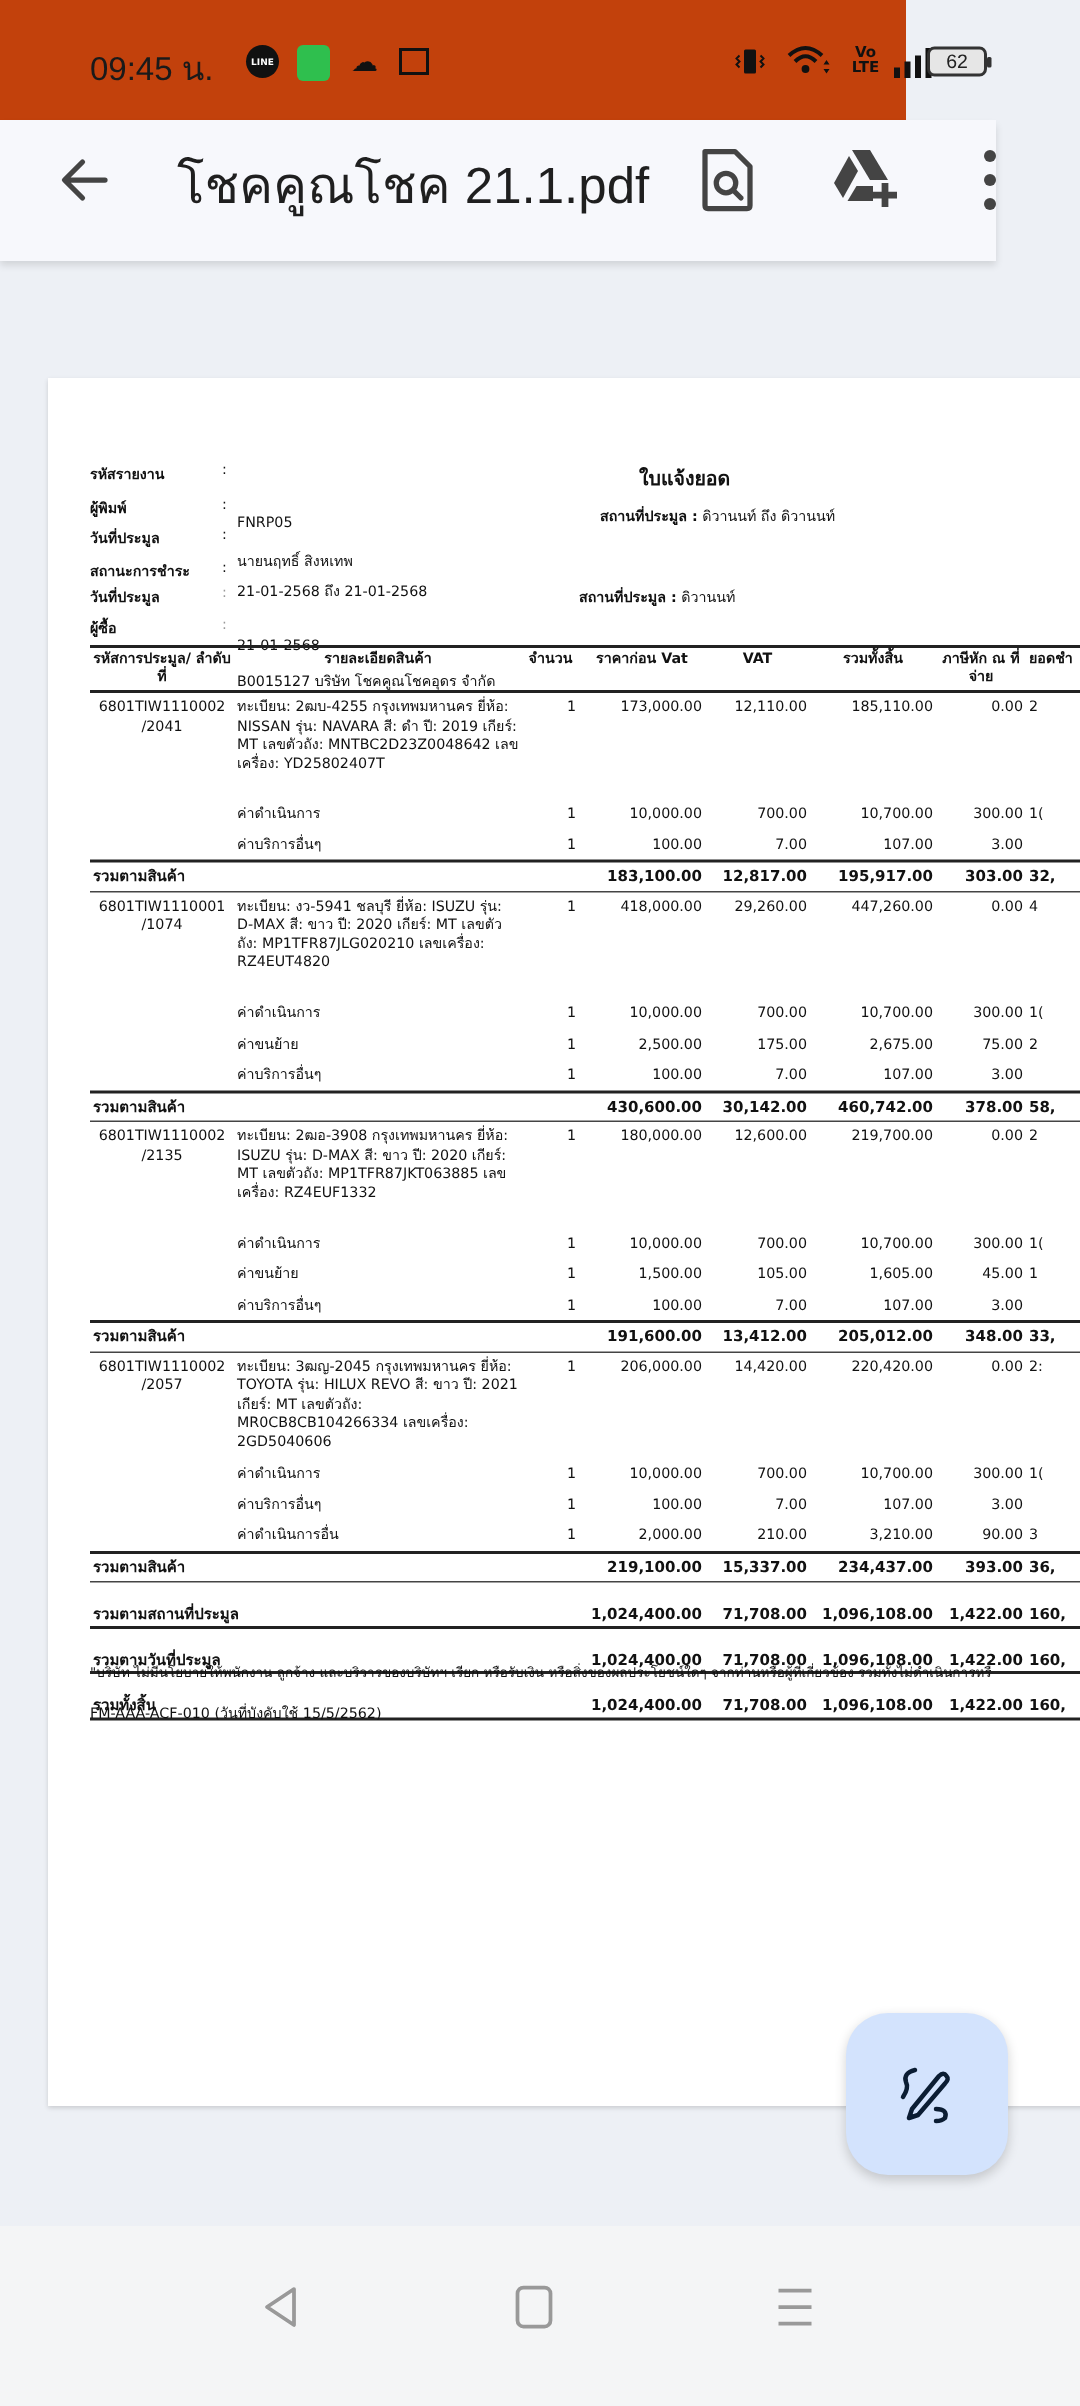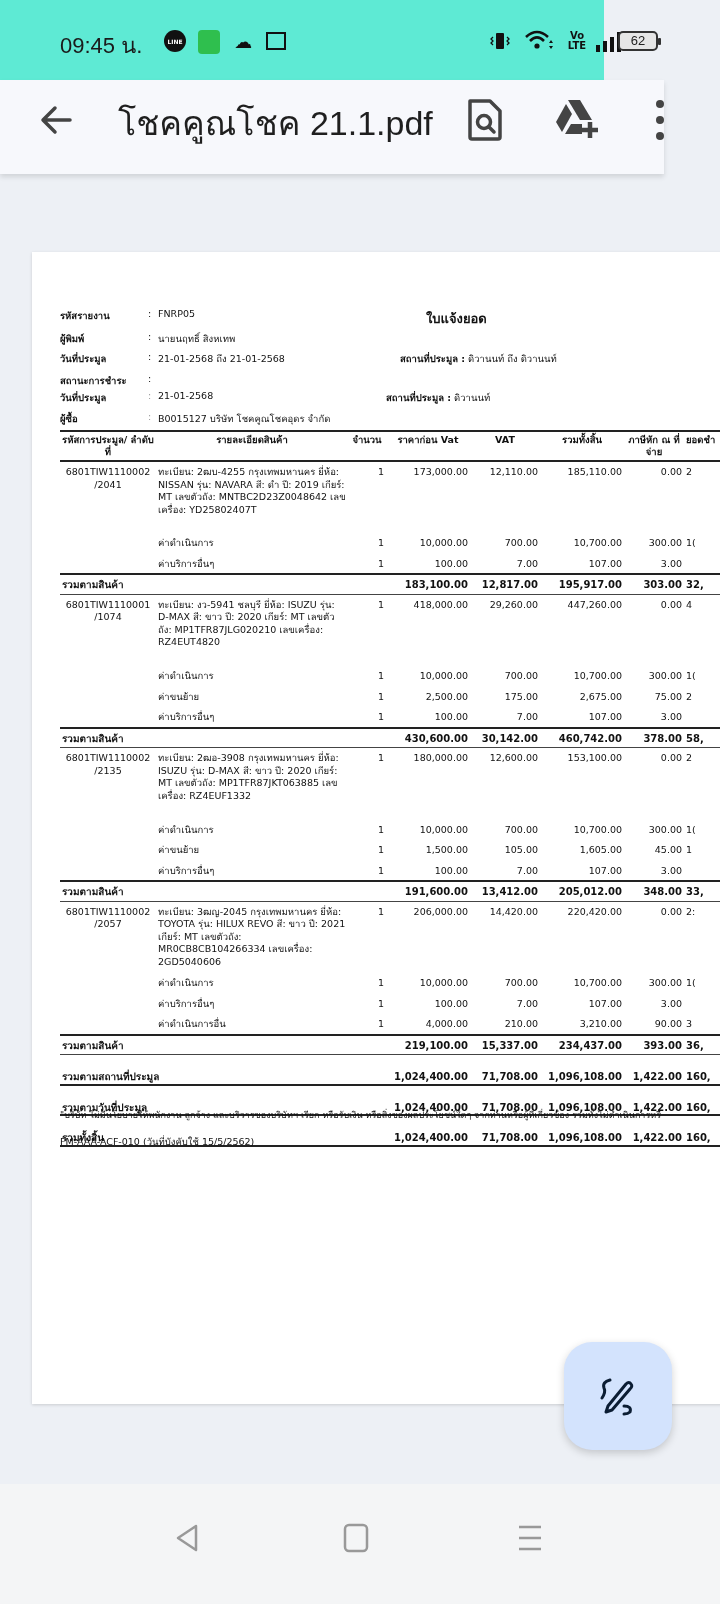--- a/index.html
+++ b/index.html
@@ -1,17 +1,17 @@
 <!DOCTYPE html>
 <html><head>
 <meta charset="utf-8">
 <style>
   * { box-sizing: border-box; margin: 0; padding: 0; }
   html, body { width: 720px; height: 1604px; overflow: hidden; background: #edf0f5; font-family: "DejaVu Sans", sans-serif; }
-  .statusbar { position: absolute; top: 0; left: 0; width: 604px; height: 80px; background: #5eead4; }
+  .statusbar { position: absolute; top: 0; left: 0; width: 604px; height: 80px; background: #c2410c; }
   .status-time { position: absolute; left: 60px; top: 28px; font-size: 22px; color: #1a1a1a; font-family: "Liberation Sans", sans-serif; }
   .sb-icon { position: absolute; top: 30px; height: 22px; display: flex; align-items: center; justify-content: center; }
   .line-icon { left: 164px; width: 22px; height: 22px; background: #111; border-radius: 50%; color: #fff; font-size: 6px; font-weight: bold; top: 30px; }
   .app-icon { left: 198px; width: 22px; height: 24px; background: #2fbf4e; border-radius: 4px; }
   .cloud-icon { left: 232px; width: 22px; color: #111; font-size: 18px; }
   .cal-icon { left: 266px; width: 20px; height: 18px; border: 2px solid #111; top: 32px; }
   .vib-icon { left: 488px; color: #111; font-size: 16px; width: 24px; }
   .wifi-icon { left: 524px; width: 30px; }
   .volte-icon { left: 566px; font-size: 10px; color: #111; font-weight: bold; line-height: 10px; width: 22px; flex-direction: column; }
   .signal-icon { left: 594px; width: 28px; align-items: flex-end; gap: 3px; }
@@ -25,21 +25,21 @@
   .search-doc-btn { position: absolute; left: 466px; top: 18px; width: 38px; height: 44px; }
   .drive-btn { position: absolute; left: 554px; top: 16px; width: 48px; height: 44px; }
   .more-btn { position: absolute; left: 648px; top: 18px; width: 24px; height: 44px; display: flex; flex-direction: column; align-items: center; justify-content: space-between; padding: 2px 0; }
   .more-btn span { width: 8px; height: 8px; border-radius: 50%; background: #444; display: block; }
 
   .page { position: absolute; left: 32px; top: 252px; width: 700px; height: 1152px; background: #fff; box-shadow: 0 1px 3px rgba(0,0,0,0.15); overflow: hidden; }
   .doc { position: absolute; left: 28px; top: 0; width: 700px; font-family: "DejaVu Sans", sans-serif; font-size: 9.5px; color: #111; }
   .meta-row { position: absolute; left: 0; height: 14px; white-space: nowrap; }
   .meta-label { position: absolute; left: 0; font-weight: bold; font-size: 9.5px; }
   .meta-colon { position: absolute; left: 88px; }
-  .meta-value { position: absolute; left: 98px; }
+  .meta-value { position: absolute; left: 98px; margin-top: 35px; }
   .doc-title { position: absolute; left: 366px; top: 56px; font-size: 13px; font-weight: bold; }
   .loc-label { font-weight: bold; }
 
   table.report { position: absolute; left: 0; top: 178px; border-collapse: collapse; width: 700px; table-layout: fixed; }
   table.report th { font-weight: bold; font-size: 9.5px; text-align: center; padding: 2px 2px; vertical-align: top; line-height: 12px; }
   table.report thead tr { border-top: 2px solid #222; border-bottom: 2px solid #222; }
   table.report td { font-size: 9.5px; padding: 0 2px; vertical-align: top; line-height: 12.5px; }
   td.num { text-align: right; padding-right: 6px; }
   td.qty { text-align: right; padding-right: 10px; }
   td.code { text-align: center; padding-top: 3px; }
@@ -138,21 +138,21 @@
     <div class="meta-row" style="top:79px">
       <span class="meta-label">ผู้พิมพ์</span>
       <span class="meta-colon">:</span>
       <span class="meta-value">นายนฤทธิ์  สิงหเทพ</span>
     </div>
     <div class="meta-row" style="top:99px">
       <span class="meta-label">วันที่ประมูล</span>
       <span class="meta-colon">:</span>
       <span class="meta-value">21-01-2568 ถึง 21-01-2568</span>
     </div>
-    <div class="meta-row" style="top:99px;left:340px">
+    <div class="meta-row" style="top:84px;left:340px">
       <span class="loc-label">สถานที่ประมูล :</span>
       <span>ดิวานนท์ ถึง ดิวานนท์</span>
     </div>
     <div class="meta-row" style="top:121px">
       <span class="meta-label">สถานะการชำระ</span>
       <span class="meta-colon">:</span>
       <span class="meta-value"></span>
     </div>
     <div class="meta-row" style="top:138px">
       <span class="meta-label">วันที่ประมูล</span>
@@ -280,21 +280,21 @@
             <td class="num">460,742.00</td>
             <td class="num">378.00</td>
             <td class="clip">58,</td>
           </tr>
           <tr class="main">
             <td class="code">6801TIW1110002 /2135</td>
             <td class="desc">ทะเบียน: 2ฒอ-3908 กรุงเทพมหานคร ยี่ห้อ: ISUZU รุ่น: D-MAX  สี: ขาว ปี: 2020 เกียร์: MT เลขตัวถัง: MP1TFR87JKT063885 เลขเครื่อง: RZ4EUF1332</td>
             <td class="qty">1</td>
             <td class="num">180,000.00</td>
             <td class="num">12,600.00</td>
-            <td class="num">153,100.00</td>
+            <td class="num">219,700.00</td>
             <td class="num">0.00</td>
             <td class="clip">2</td>
           </tr>
           <tr class="sub">
             <td></td>
             <td class="desc">ค่าดำเนินการ</td>
             <td class="qty">1</td>
             <td class="num">10,000.00</td>
             <td class="num">700.00</td>
             <td class="num">10,700.00</td>
@@ -357,21 +357,21 @@
             <td class="num">100.00</td>
             <td class="num">7.00</td>
             <td class="num">107.00</td>
             <td class="num">3.00</td>
             <td class="clip"></td>
           </tr>
           <tr class="sub">
             <td></td>
             <td class="desc">ค่าดำเนินการอื่น</td>
             <td class="qty">1</td>
-            <td class="num">4,000.00</td>
+            <td class="num">2,000.00</td>
             <td class="num">210.00</td>
             <td class="num">3,210.00</td>
             <td class="num">90.00</td>
             <td class="clip">3</td>
           </tr>
           <tr class="subtotal">
             <td class="sub-label" colspan="2">รวมตามสินค้า</td>
             <td></td>
             <td class="num">219,100.00</td>
             <td class="num">15,337.00</td>

